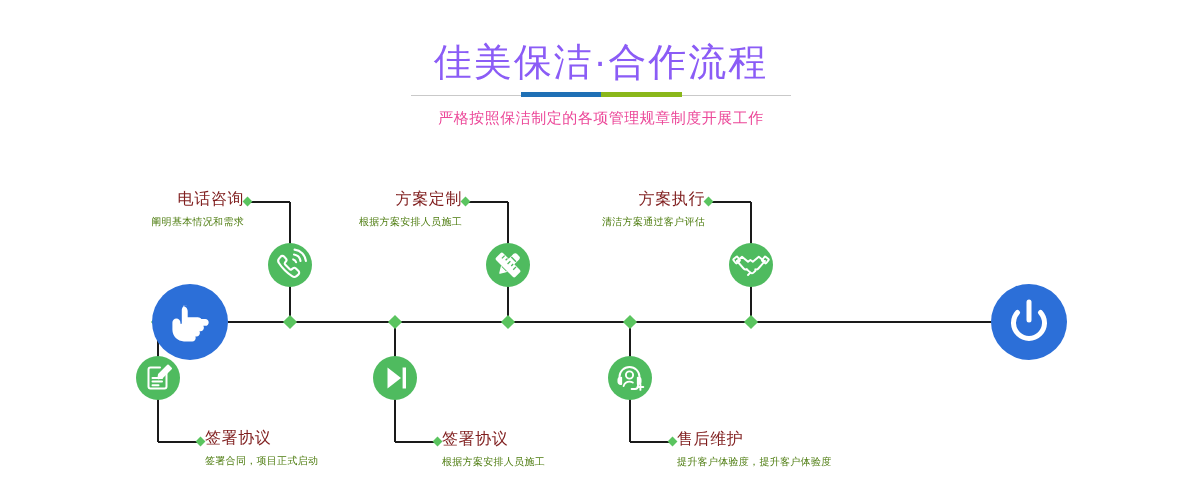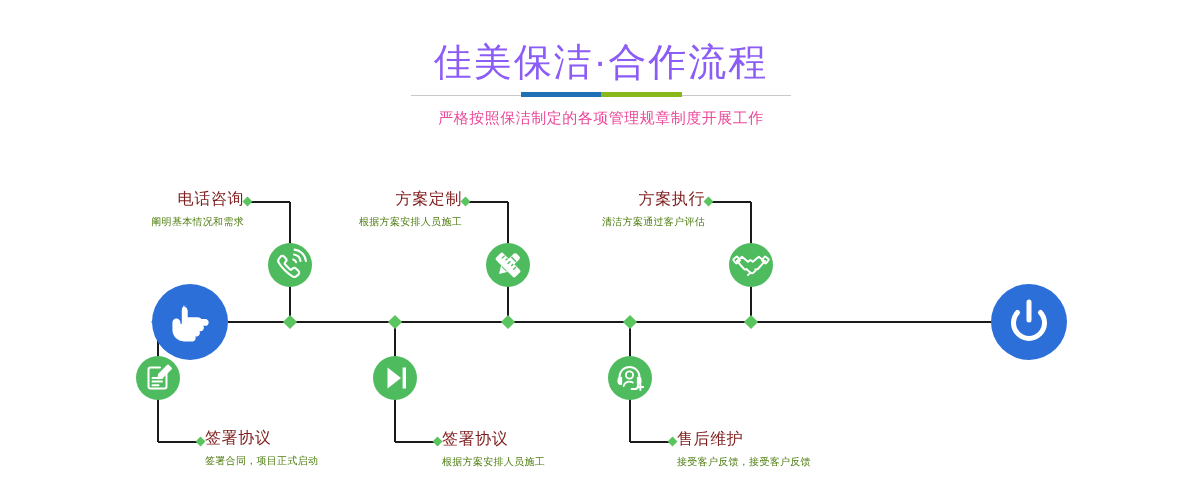--- a/index.html
+++ b/index.html
@@ -338,17 +338,17 @@
       <div class="sub">签署合同，项目正式启动</div>
     </div>
 
     <div class="label down" style="left:442px; top:278px;">
       <div class="ttl">签署协议</div>
       <div class="sub">根据方案安排人员施工</div>
     </div>
 
     <div class="label down" style="left:677px; top:278px;">
       <div class="ttl">售后维护</div>
-      <div class="sub">接受客户反馈，接受客户反馈</div>
+      <div class="sub">提升客户体验度，提升客户体验度</div>
     </div>
 
   </div>
 </div>
 
 </body></html>

